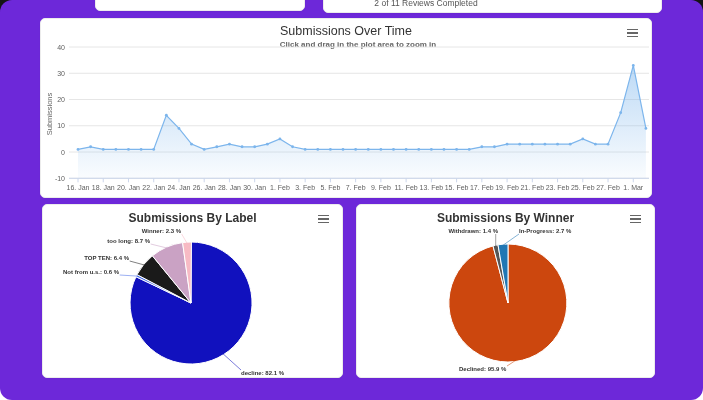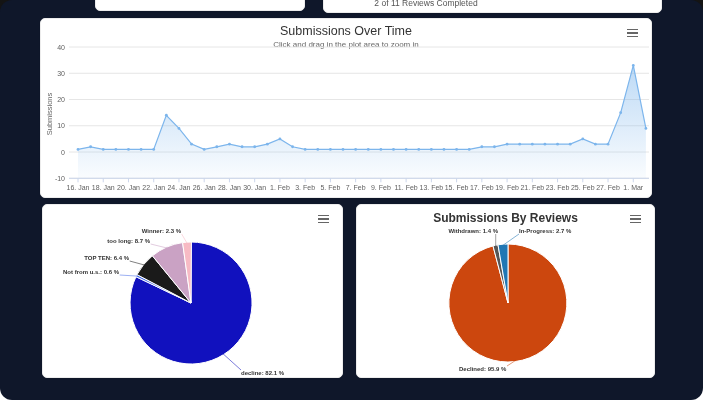--- a/index.html
+++ b/index.html
@@ -1,34 +1,34 @@
 <!DOCTYPE html>
 <html><head>
 <meta charset="utf-8">
 <style>
   * { margin:0; padding:0; box-sizing:border-box; }
   body { background:#ffffff; font-family:"Liberation Sans", sans-serif; }
   .canvas { position:relative; width:703px; height:400px; overflow:hidden; }
   .corner { position:absolute; width:18px; height:18px; background:#141414; z-index:0; }
   .corner.tl { left:0; top:0; }
   .corner.tr { right:0; top:0; }
-  .page { position:absolute; inset:0; background:#0f172a; border-radius:12px; z-index:1; }
+  .page { position:absolute; inset:0; background:#6d28d9; border-radius:12px; z-index:1; }
   .card { position:absolute; background:#ffffff; border:1px solid #ececec; border-radius:5px;
           box-shadow:0 1px 2px rgba(0,0,0,0.04); }
   .card-top-a { left:95px; top:-10px; width:210px; height:21px; }
   .card-top-b { left:323px; top:-32px; width:339px; height:45px; }
   .reviews-text { position:absolute; bottom:4px; left:0; width:204px; text-align:center;
                   font-size:8.5px; color:#555; }
   .chart-card { left:40px; top:18px; width:612px; height:180px; }
   .pie-card-l { left:42px; top:204px; width:301px; height:174px; }
   .pie-card-r { left:356px; top:204px; width:299px; height:174px; }
   .chart-title { position:absolute; top:5px; left:0; width:100%; text-align:center;
                  font-size:12.5px; font-weight:normal; color:#333; }
-  .chart-subtitle { position:absolute; top:21px; left:0; width:100%; text-align:center;
-                    font-size:8px; color:#666; }
+  .chart-subtitle { position:absolute; top:21px; left:12px; width:100%; text-align:center;
+                    font-size:8px; color:#666;font-weight:bold; }
   .pie-title { position:absolute; top:6px; left:0; width:100%; text-align:center;
                font-size:12px; font-weight:bold; color:#333; }
   .menu-btn { position:absolute; top:7px; right:10px; width:16px; height:14px; border:none;
               background:transparent; cursor:pointer; display:flex; flex-direction:column;
               justify-content:center; gap:2px; padding:2px; }
   .menu-btn span.bar { display:block; width:11px; height:1.5px; background:#666; }
   svg.plot { position:absolute; left:0; top:0; }
 </style>
 </head>
 <body>
@@ -164,20 +164,21 @@
           <circle cx="541.8" cy="119.88" r="1.4" fill="#7cb5ec"></circle>
           <circle cx="554.42" cy="125.128" r="1.4" fill="#7cb5ec"></circle>
           <circle cx="567.04" cy="125.128" r="1.4" fill="#7cb5ec"></circle>
           <circle cx="579.66" cy="93.64" r="1.4" fill="#7cb5ec"></circle>
           <circle cx="592.28" cy="46.408" r="1.4" fill="#7cb5ec"></circle>
           <circle cx="604.9" cy="109.384" r="1.4" fill="#7cb5ec"></circle>
         </svg>
     </div>
 
     <div class="card pie-card-l">
+      <div class="pie-title">Submissions By Label</div>
       <button class="menu-btn">
         <span class="bar"></span>
         <span class="bar"></span>
         <span class="bar"></span>
       </button>
       <svg class="plot" id="pie-label" width="301" height="174" viewBox="0 0 301 174">
           <path d="M148,98 L148.0,37.0 A61,61 0 1 1 93.0,71.7 Z" fill="#1111be" stroke="#ffffff" stroke-width="1"></path>
           <path d="M148,98 L93.0,71.7 A61,61 0 0 1 94.0,69.6 Z" fill="#4a6fe8" stroke="#ffffff" stroke-width="1"></path>
           <path d="M148,98 L94.0,69.6 A61,61 0 0 1 109.4,50.8 Z" fill="#1a1a1a" stroke="#ffffff" stroke-width="1"></path>
           <path d="M148,98 L109.4,50.8 A61,61 0 0 1 139.6,37.6 Z" fill="#caa2c4" stroke="#ffffff" stroke-width="1"></path>
@@ -189,21 +190,21 @@
           <text x="86" y="55" text-anchor="end" font-size="6" font-weight="bold" fill="#333" stroke="#fff" stroke-width="2" paint-order="stroke">TOP TEN: 6.4 %</text>
           <line x1="86.66015625" y1="56" x2="101.52981638807597" y2="60.04579028521254" stroke="#1a1a1a" stroke-opacity="0.55" stroke-width="1"></line>
           <text x="107" y="38" text-anchor="end" font-size="6" font-weight="bold" fill="#333" stroke="#fff" stroke-width="2" paint-order="stroke">too long: 8.7 %</text>
           <line x1="107.658203125" y1="39" x2="123.9982517657642" y2="43.009854685586085" stroke="#caa2c4" stroke-opacity="0.55" stroke-width="1"></line>
           <text x="138" y="28" text-anchor="end" font-size="6" font-weight="bold" fill="#333" stroke="#fff" stroke-width="2" paint-order="stroke">Winner: 2.3 %</text>
           <line x1="138.6552734375" y1="29" x2="144.04446412291736" y2="38.13052751255351" stroke="#f7bac4" stroke-opacity="0.55" stroke-width="1"></line>
         </svg>
     </div>
 
     <div class="card pie-card-r">
-      <div class="pie-title">Submissions By Reviews</div>
+      <div class="pie-title">Submissions By Winner</div>
       <button class="menu-btn">
         <span class="bar"></span>
         <span class="bar"></span>
         <span class="bar"></span>
       </button>
       <svg class="plot" id="pie-status" width="299" height="174" viewBox="0 0 299 174">
           <path d="M151,98 L151.0,39.0 A59,59 0 1 1 136.0,40.9 Z" fill="#cc470e" stroke="#ffffff" stroke-width="1"></path>
           <path d="M151,98 L136.0,40.9 A59,59 0 0 1 141.0,39.8 Z" fill="#565656" stroke="#ffffff" stroke-width="1"></path>
           <path d="M151,98 L141.0,39.8 A59,59 0 0 1 151.0,39.0 Z" fill="#2077b4" stroke="#ffffff" stroke-width="1"></path>
           <text x="102" y="166" text-anchor="start" font-size="6" font-weight="bold" fill="#333" stroke="#fff" stroke-width="2" paint-order="stroke">Declined: 95.9 %</text>

